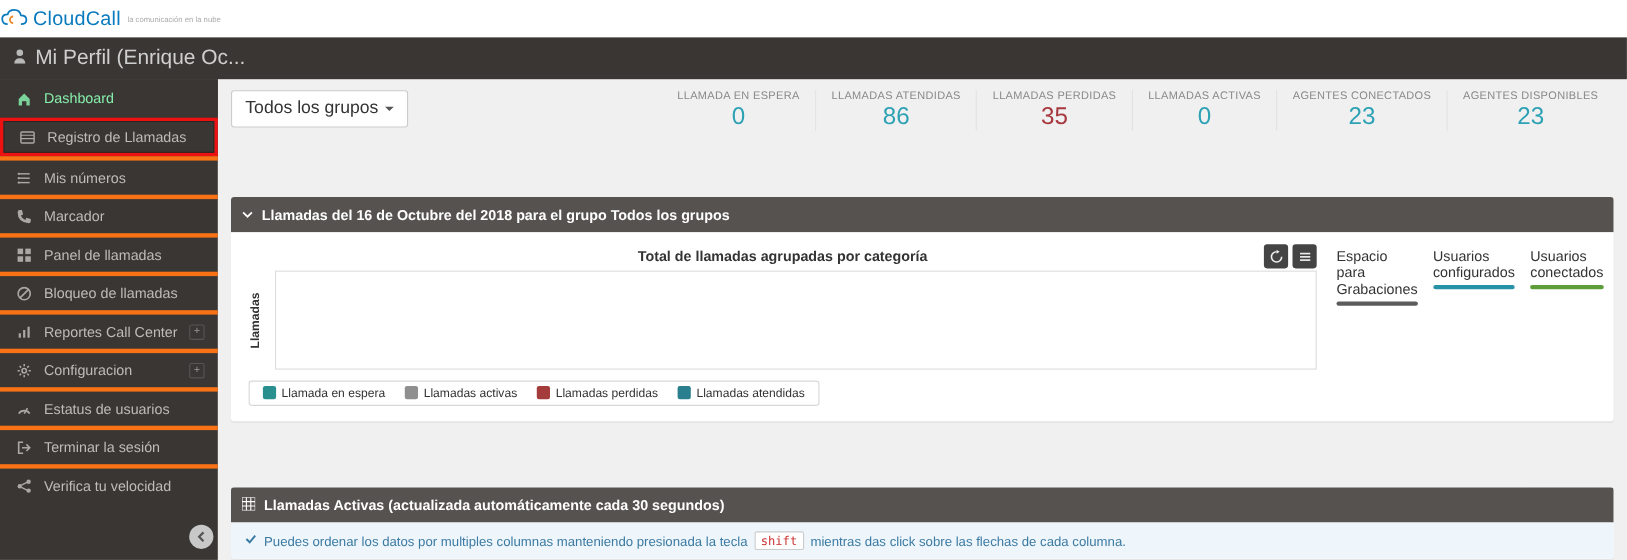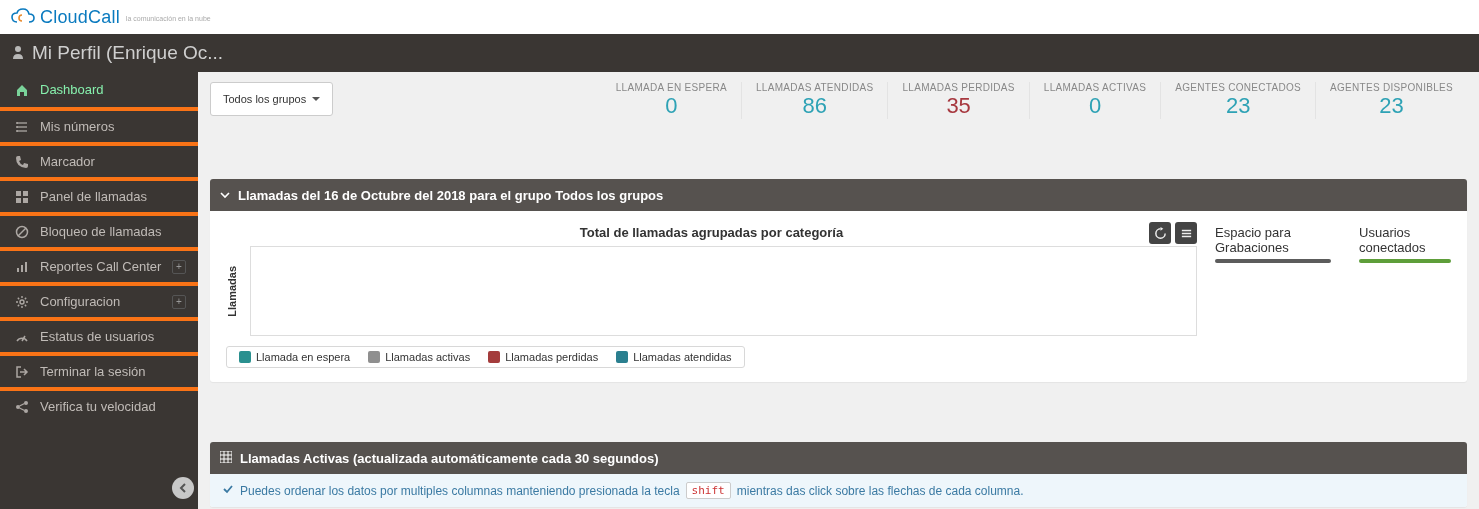--- a/index.html
+++ b/index.html
@@ -1,20 +1,20 @@
 <!DOCTYPE html>
 <html><head>
 <meta charset="utf-8">
 <style>
   * { box-sizing: border-box; margin: 0; padding: 0; }
   html, body { width: 1479px; height: 509px; font-family: "Helvetica Neue", Helvetica, Arial, sans-serif; font-size: 13px; color: #333; background: #f0f0f0; overflow: hidden; }
   body { display: flex; flex-direction: column; }
 
   
-  .topbar { height: 34px; background: #fff; display: flex; align-items: center; padding-left: 10px; }
+  .topbar { height: 34px; background: #fff; display: flex; align-items: center; }
   .logo { display: flex; align-items: center; gap: 4px; }
   .logo-icon svg { display: block; }
   .logo-text { font-size: 18px; font-weight: 400; color: #0a7abf; letter-spacing: .2px; }
   .logo-tag { font-size: 7px; color: #aaa; margin-left: 2px; margin-top: 2px; align-self: center; }
 
   
   .darkbar { height: 38px; background: #3a3633; display: flex; align-items: center; color: #cfcfcf; padding-left: 12px; font-size: 19px; }
   .darkbar .user-icon { margin-right: 8px; opacity: .85; }
 
   
@@ -26,21 +26,21 @@
   .nav li.active { color: #86efac; background: #3a3633; }
   .nav li.highlight { border: 3px solid #e11; box-shadow: inset 0 0 0 1px rgba(0,0,0,.3); }
   .nav .ico { width: 16px; display: inline-flex; justify-content: center; opacity: .85; }
   .nav .badge-plus { margin-left: auto; width: 14px; height: 14px; border: 1px solid #555; border-radius: 2px; font-size: 10px; line-height: 12px; text-align: center; color: #999; }
   .sidebar .collapse { position: absolute; right: 4px; bottom: 10px; width: 22px; height: 22px; border-radius: 50%; background: #c8c8c8; color: #555; display: flex; align-items: center; justify-content: center; font-weight: bold; cursor: pointer; }
 
   .content { flex: 1; padding: 10px 12px 0 12px; display: flex; flex-direction: column; gap: 12px; min-width: 0; }
 
   
   .filterrow { display: flex; align-items: flex-start; }
-  .group-btn { height: 34px; border: 1px solid #ccc; background: #fff; border-radius: 3px; padding: 0 12px; display: inline-flex; align-items: center; gap: 6px; cursor: pointer; font-size: 11px; color: #333; }
+  .group-btn { height: 34px; border: 1px solid #ccc; background: #fff; border-radius: 3px; padding: 0 12px; display: inline-flex; align-items: center; gap: 6px; cursor: pointer; font-size: 16px; color: #333; }
   .group-btn .caret { border: 4px solid transparent; border-top-color: #555; margin-top: 4px; }
   .stats { margin-left: auto; display: flex; }
   .stat { padding: 0 14px; text-align: center; border-left: 1px solid #e3e3e3; min-width: 105px; }
   .stat:first-child { border-left: none; }
   .stat .lbl { font-size: 10px; color: #888; letter-spacing: .3px; white-space: nowrap; }
   .stat .val { font-size: 22px; font-weight: 300; }
   .c-teal { color: #2ea2b5; }
   .c-red { color: #a7383f; }
 
   
@@ -104,20 +104,30 @@
 
   <div class="sidebar">
     <ul class="nav">
         <li class="active">
           <span class="ico">
             <svg width="14" height="14" viewBox="0 0 14 14">
               <path d="M2 7 L7 2 L12 7 L12 13 L9 13 L9 9 L5 9 L5 13 L2 13 Z" fill="currentColor"></path>
             </svg>
           </span>
           <span>Dashboard</span>
+        </li>
+        <li class="highlight">
+          <span class="ico">
+            <svg width="14" height="14" viewBox="0 0 14 14">
+              <rect x="1" y="2" width="12" height="10" rx="1" fill="none" stroke="currentColor" stroke-width="1.3"></rect>
+              <line x1="1" y1="5" x2="13" y2="5" stroke="currentColor"></line>
+              <line x1="1" y1="8" x2="13" y2="8" stroke="currentColor"></line>
+            </svg>
+          </span>
+          <span>Registro de Llamadas</span>
         </li>
         <li>
           <span class="ico">
             <svg width="14" height="14" viewBox="0 0 14 14">
               <line x1="2" y1="3" x2="12" y2="3" stroke="currentColor" stroke-width="1.3"></line>
               <line x1="2" y1="7" x2="12" y2="7" stroke="currentColor" stroke-width="1.3"></line>
               <line x1="2" y1="11" x2="12" y2="11" stroke="currentColor" stroke-width="1.3"></line>
               <circle cx="2" cy="3" r="1" fill="currentColor"></circle>
               <circle cx="2" cy="7" r="1" fill="currentColor"></circle>
               <circle cx="2" cy="11" r="1" fill="currentColor"></circle>
@@ -286,20 +296,21 @@
               <span><span class="sw sw-lost"></span>Llamadas perdidas</span>
               <span><span class="sw sw-att"></span>Llamadas atendidas</span>
             </div>
         </div>
         <div class="side-col">
             <div class="metric">
               <div class="mlabel">Espacio para Grabaciones</div>
               <div class="mbar bar-gray"></div>
             </div>
             <div class="metric">
+              <div class="mlabel">Usuarios configurados</div>
               <div class="mbar bar-teal"></div>
             </div>
             <div class="metric">
               <div class="mlabel">Usuarios conectados</div>
               <div class="mbar bar-green"></div>
             </div>
           </div>
       </div>
     </div>
 

